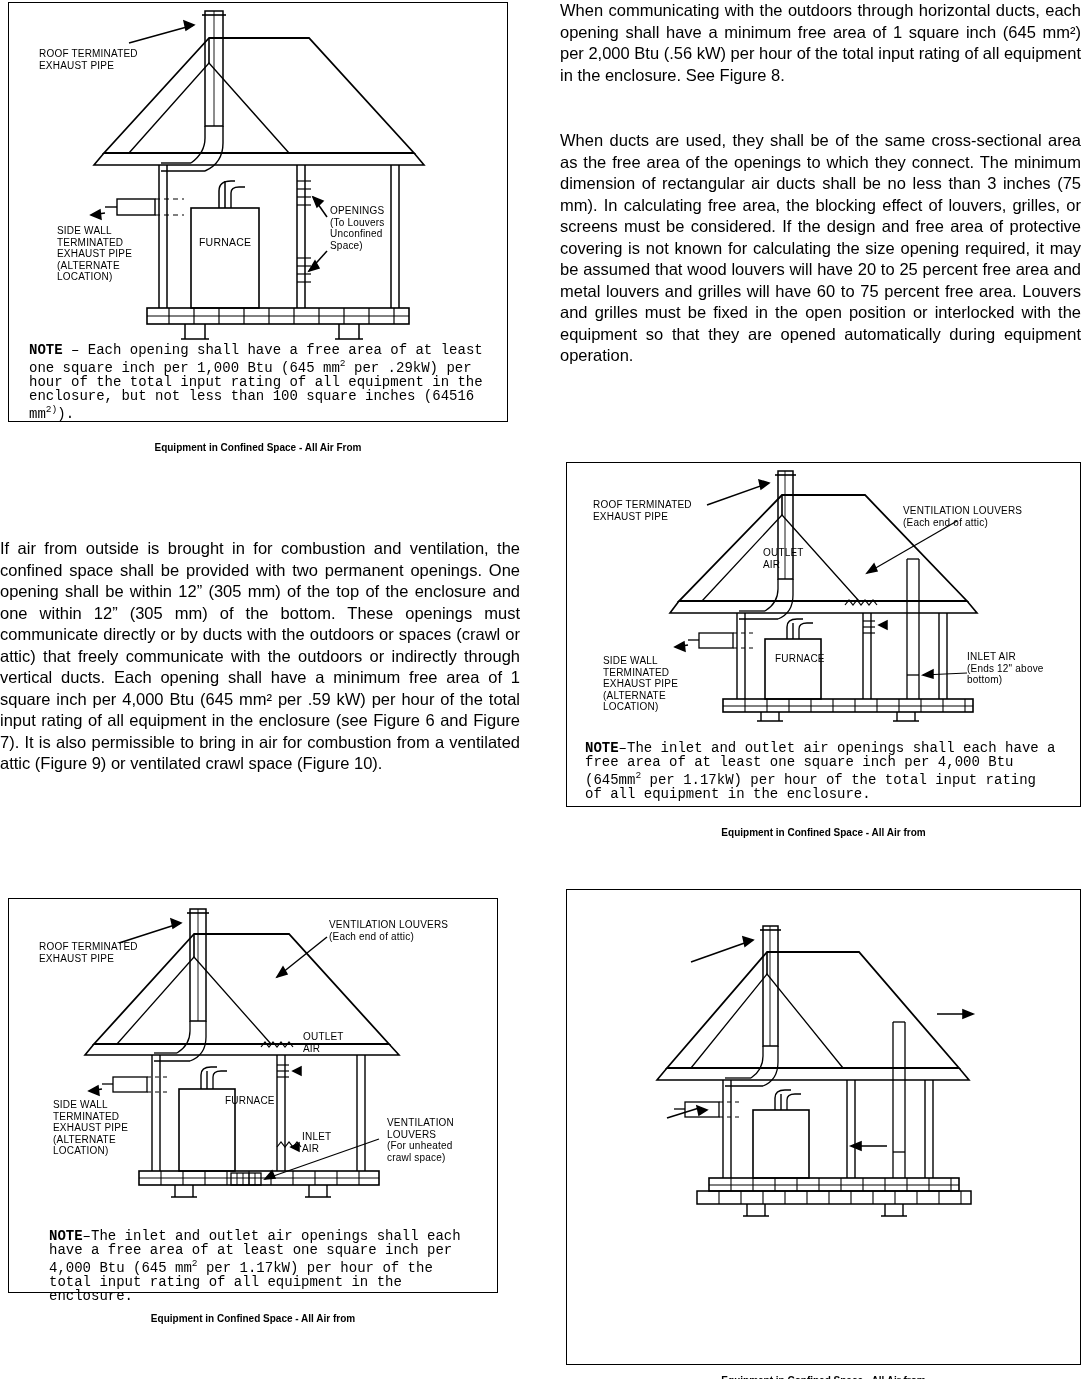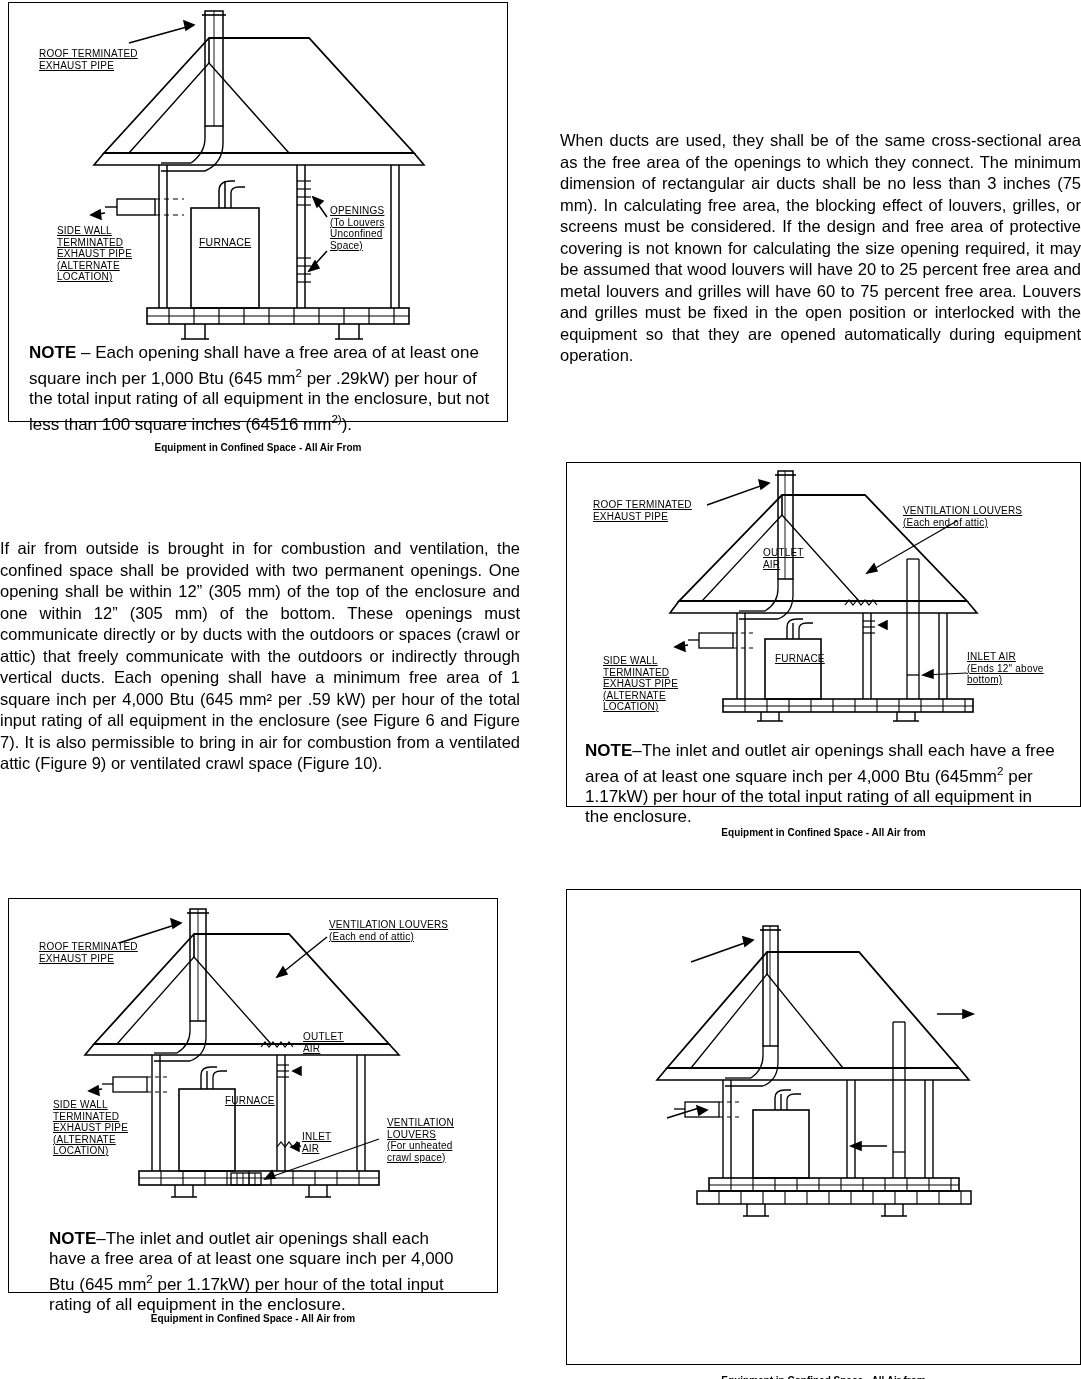--- a/index.html
+++ b/index.html
@@ -48,37 +48,36 @@
     background: #fff;
   }
   .fig-caption {
     font-size: 10px;
     font-weight: bold;
     text-align: center;
     margin-top: 10px;
     font-family: "Liberation Sans", sans-serif;
   }
   .note {
-    font-size: 17px;
-    line-height: 20px;
-    font-family: Liberation Sans, sans-serif;
+    font-size: 14px;
+    line-height: 14px;
+    font-family: Liberation Mono, monospace;
   }
   .note b { font-weight: bold; }
   sup { font-size: 0.68em; vertical-align: super; }
 
   
   .ill { position: absolute; }
   .lbl {
     position: absolute;
     font-size: 10px;
     line-height: 11.5px;
     font-family: "Liberation Sans", sans-serif;
     white-space: pre;
     letter-spacing: 0.2px;
-    text-decoration: underline;
   }
   svg { display: block; }
 </style>
 </head>
 <body>
 
 <div class="page">
 
   <div class="col-left">
 
@@ -293,20 +292,21 @@
       <div class="note" style="position:absolute; left:40px; top:330px; width:420px;">
         <b>NOTE</b><span>–The inlet and outlet air openings shall each have a free area of at least one square inch per 4,000 Btu (645 mm</span><sup>2</sup><span> per 1.17kW) per hour of the total input rating of all equipment in the enclosure.</span>
       </div>
     </div>
 
     <div class="fig-caption" style="position:absolute; left:8px; top:1303px; width:490px;">Equipment in Confined Space - All Air from</div>
   </div>
 
   <div class="col-right">
 
+    <p class="body-text" style="position:absolute; left:0px; top:0px; width:521px;">When communicating with the outdoors through horizontal ducts, each opening shall have a minimum free area of 1 square inch (645 mm²) per 2,000 Btu (.56 kW) per hour of the total input rating of all equipment in the enclosure. See Figure 8.</p>
 
     <p class="body-text" style="position:absolute; left:0px; top:130px; width:521px;">When ducts are used, they shall be of the same cross-sectional area as the free area of the openings to which they connect. The minimum dimension of rectangular air ducts shall be no less than 3 inches (75 mm). In calculating free area, the blocking effect of louvers, grilles, or screens must be considered. If the design and free area of protective covering is not known for calculating the size opening required, it may be assumed that wood louvers will have 20 to 25 percent free area and metal louvers and grilles will have 60 to 75 percent free area. Louvers and grilles must be fixed in the open position or interlocked with the equipment so that they are opened automatically during equipment operation.</p>
 
     <div class="fig-box" style="position:absolute; left:6px; top:462px; width:515px; height:345px;">
 
       <svg class="ill" style="left:0; top:0;" width="515" height="260" viewBox="0 0 515 260">
         <g fill="none" stroke="#000" stroke-width="1.6">
           <path d="M215 32 L112 138 L400 138 L298 32 Z" stroke-width="1.8"></path>
           <path d="M135 138 L215 52 L292 138" stroke-width="1.3"></path>
           <path d="M112 138 L103 150 L410 150 L400 138" stroke-width="1.6"></path>

